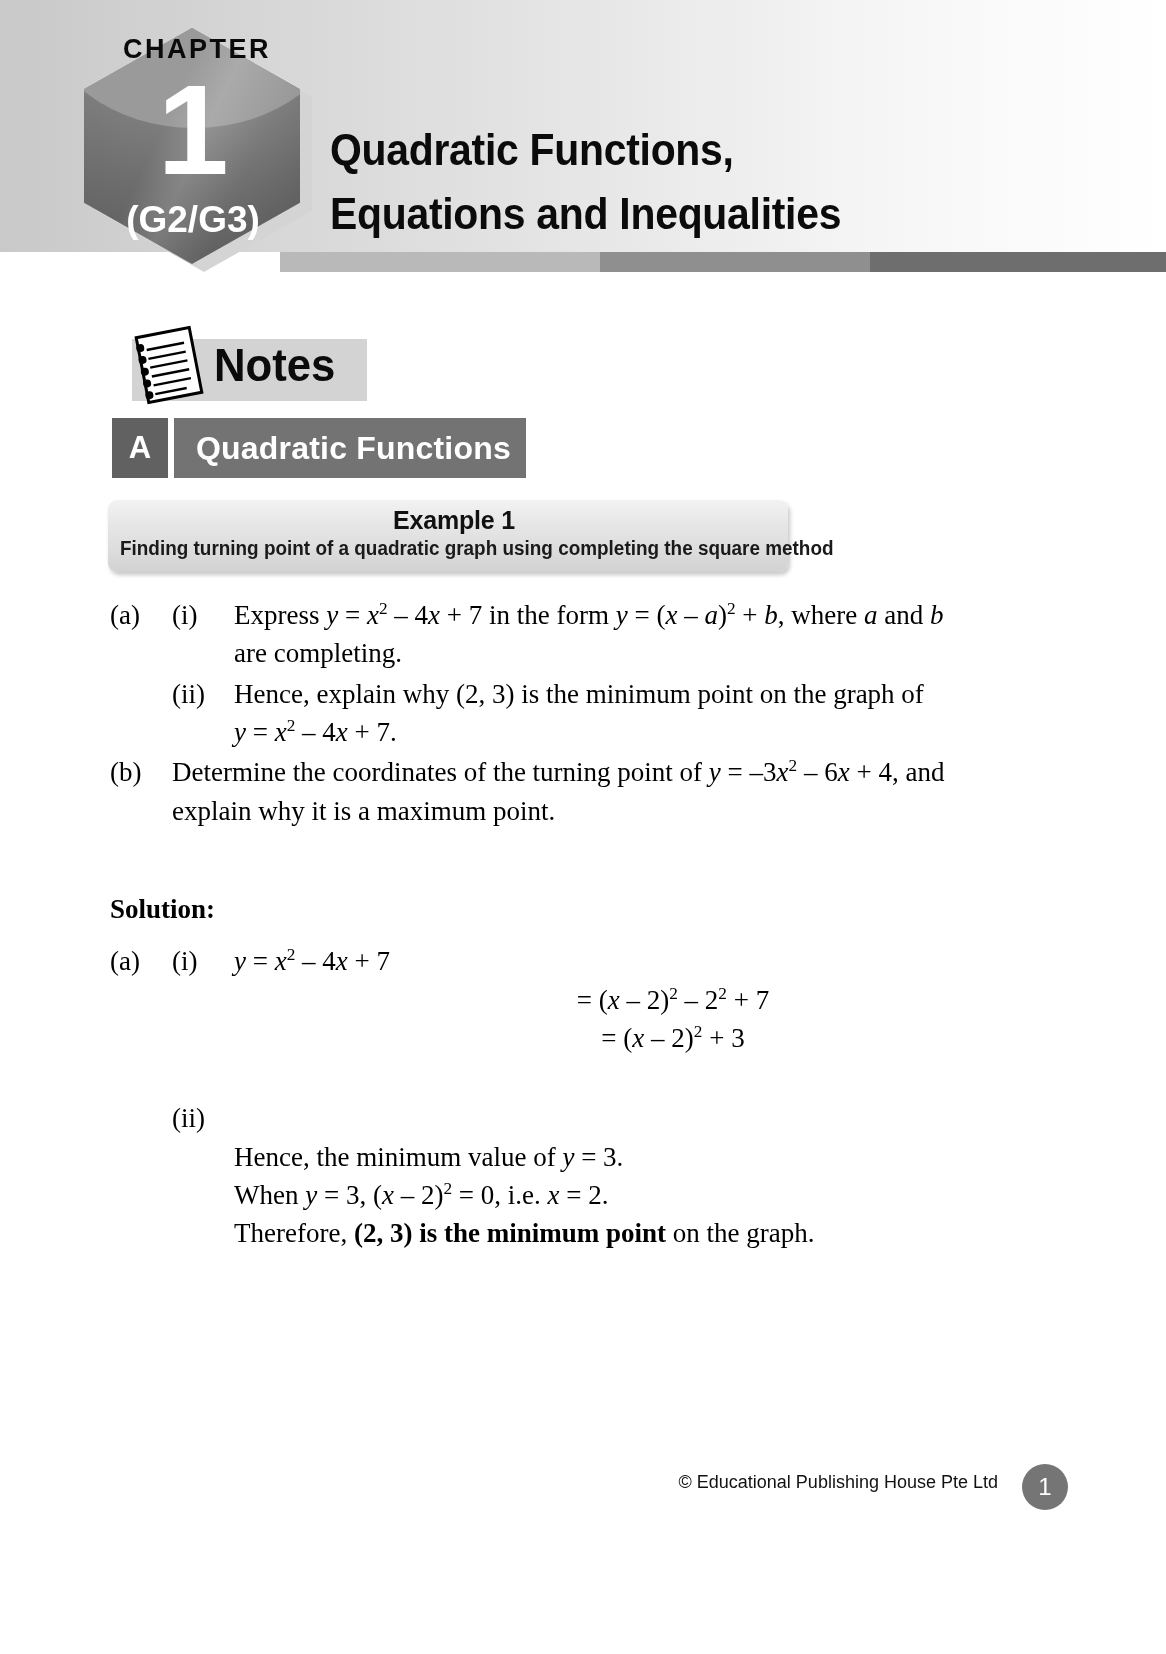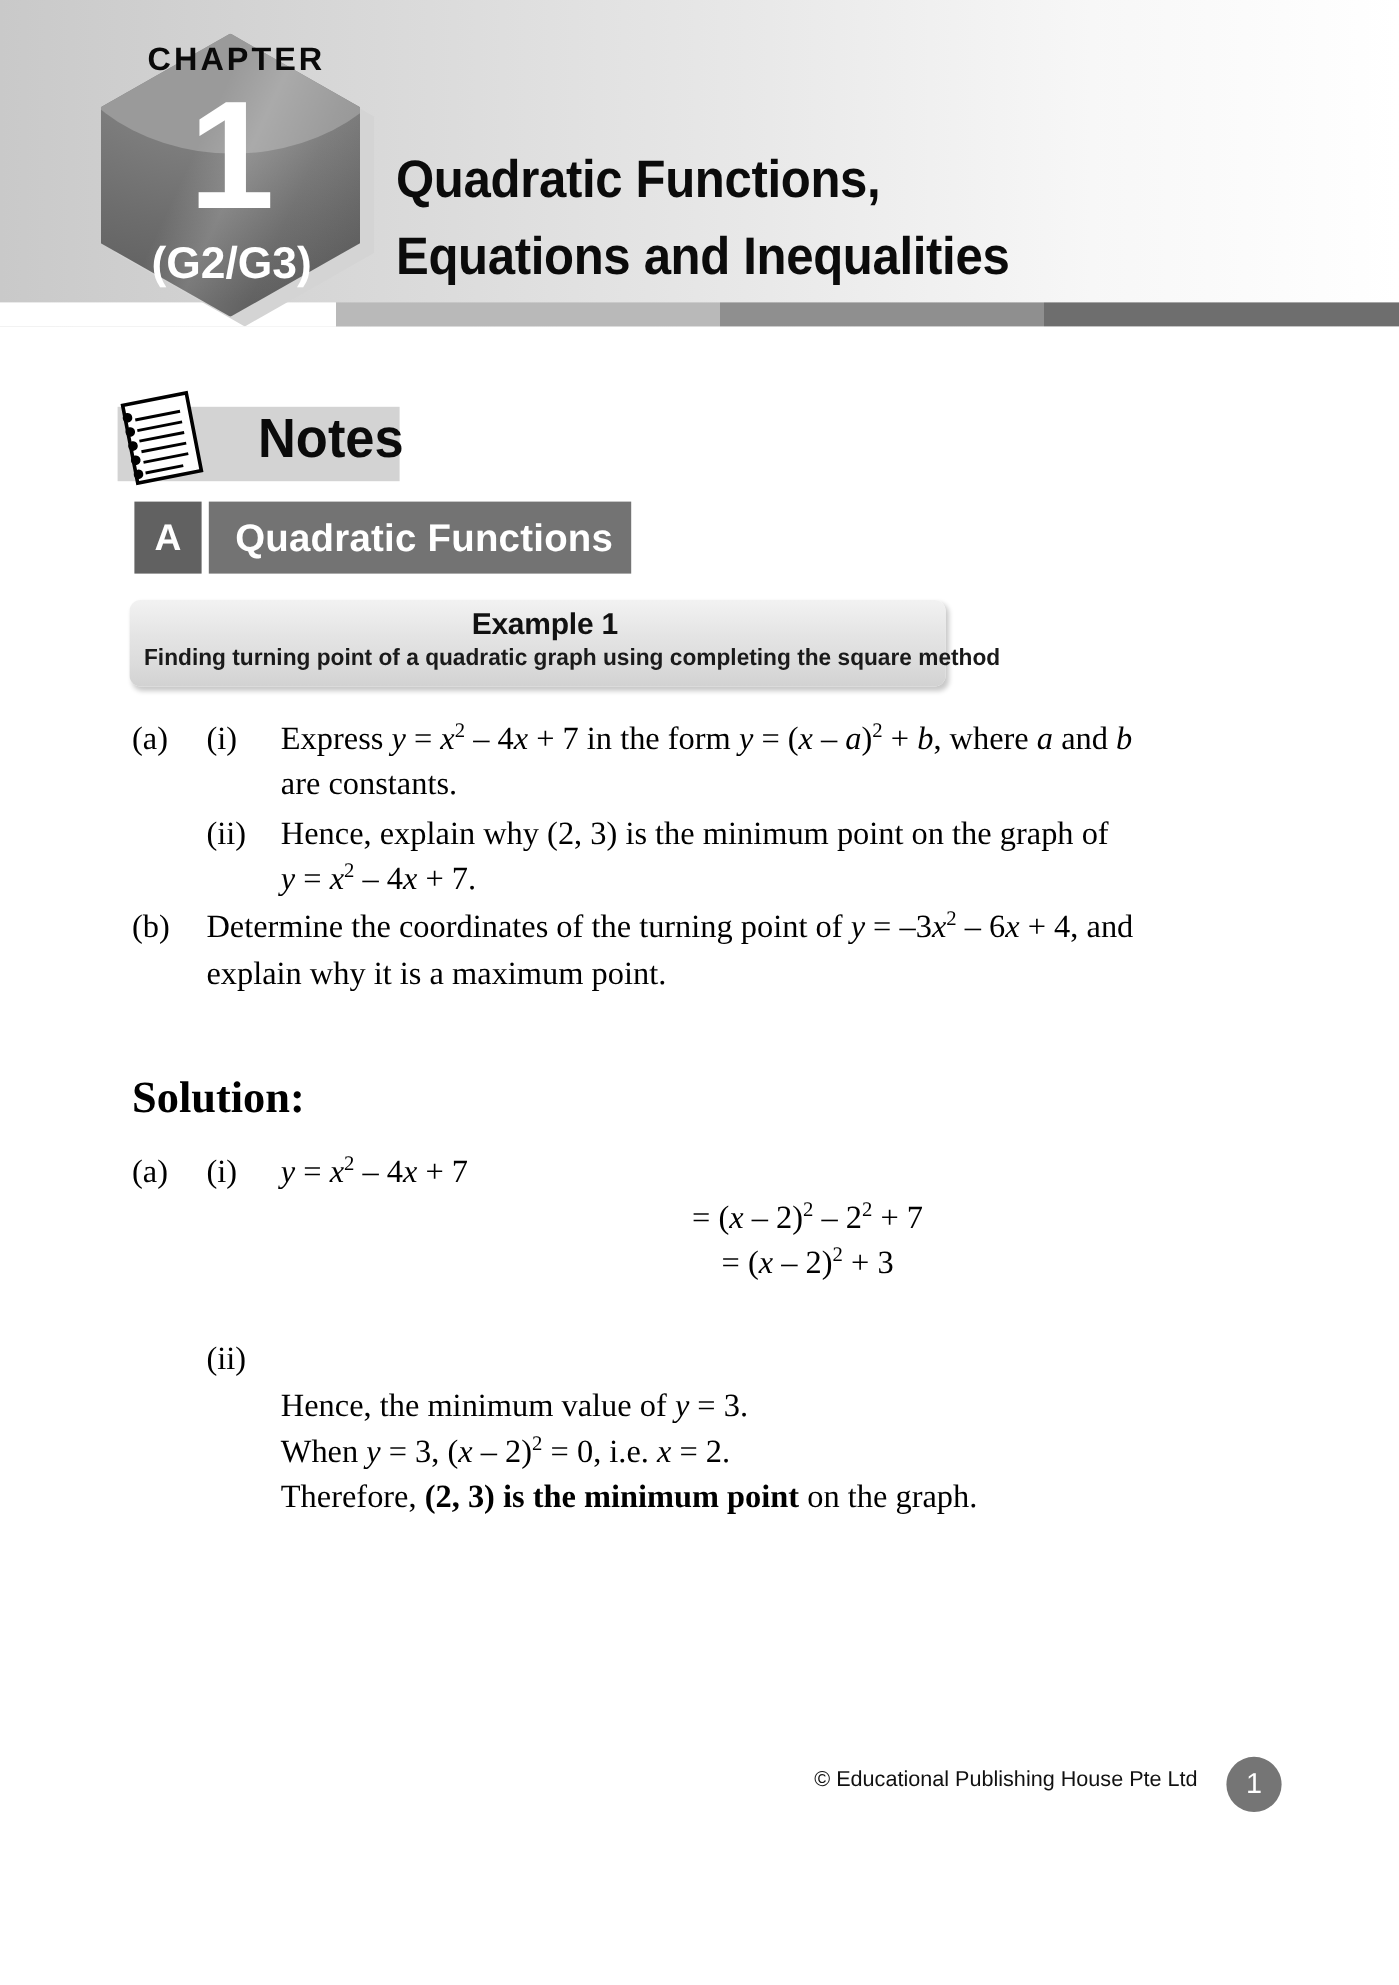--- a/index.html
+++ b/index.html
@@ -131,26 +131,25 @@
     color: #0b0b0b;
     transform: scaleX(0.93);
     transform-origin: left center;
     letter-spacing: -0.3px;
   }
   #chapter-title .tline { display: block; white-space: nowrap; }
 
   
   #notes-header {
     position: absolute;
-    left: 98px;
+    left: 132px;
     top: 329px;
     height: 72px;
     display: flex;
     align-items: center;
-    gap: 35px;
   }
   #notes-band {
     position: absolute;
     left: 0; top: 10px;
     width: 235px; height: 62px;
     background: #d3d3d3;
   }
   #notepad-icon {
     position: relative;
     width: 78px; height: 82px;
@@ -252,21 +251,21 @@
   .lbl-a { width: 62px; flex: none; }
   .lbl-i { width: 62px; flex: none; }
   .qbody { flex: 1; }
   .tight { margin-bottom: 0; }
 
   .spacer-lg { height: 58px; }
   .spacer-md { height: 40px; }
 
   #solution-label {
     font-weight: bold;
-    font-size: 37px;
+    font-size: 27px;
     margin-bottom: 14px;
   }
   .eq-indent { margin-left: 62px; text-align: center; }
   .bold-eq { font-weight: normal; }
 
   i, .mvar { font-style: italic; }
   sup { font-size: 0.64em; vertical-align: super; line-height: 0; }
 
   
   #footer {
@@ -364,21 +363,21 @@
 <div id="content">
 
   <div class="qrow tight">
     <span class="lbl-a">(a)</span>
     <span class="lbl-i">(i)</span>
     <span class="qbody">Express <i>y</i> = <i>x</i><sup>2</sup> – 4<i>x</i> + 7 in the form <i>y</i> = (<i>x</i> – <i>a</i>)<sup>2</sup> + <i>b</i>, where <i>a</i> and <i>b</i></span>
   </div>
   <div class="qrow">
     <span class="lbl-a"></span>
     <span class="lbl-i"></span>
-    <span class="qbody">are constants.</span>
+    <span class="qbody">are completing.</span>
   </div>
 
   <div class="qrow tight">
     <span class="lbl-a"></span>
     <span class="lbl-i">(ii)</span>
     <span class="qbody">Hence, explain why (2, 3) is the minimum point on the graph of</span>
   </div>
   <div class="qrow">
     <span class="lbl-a"></span>
     <span class="lbl-i"></span>

